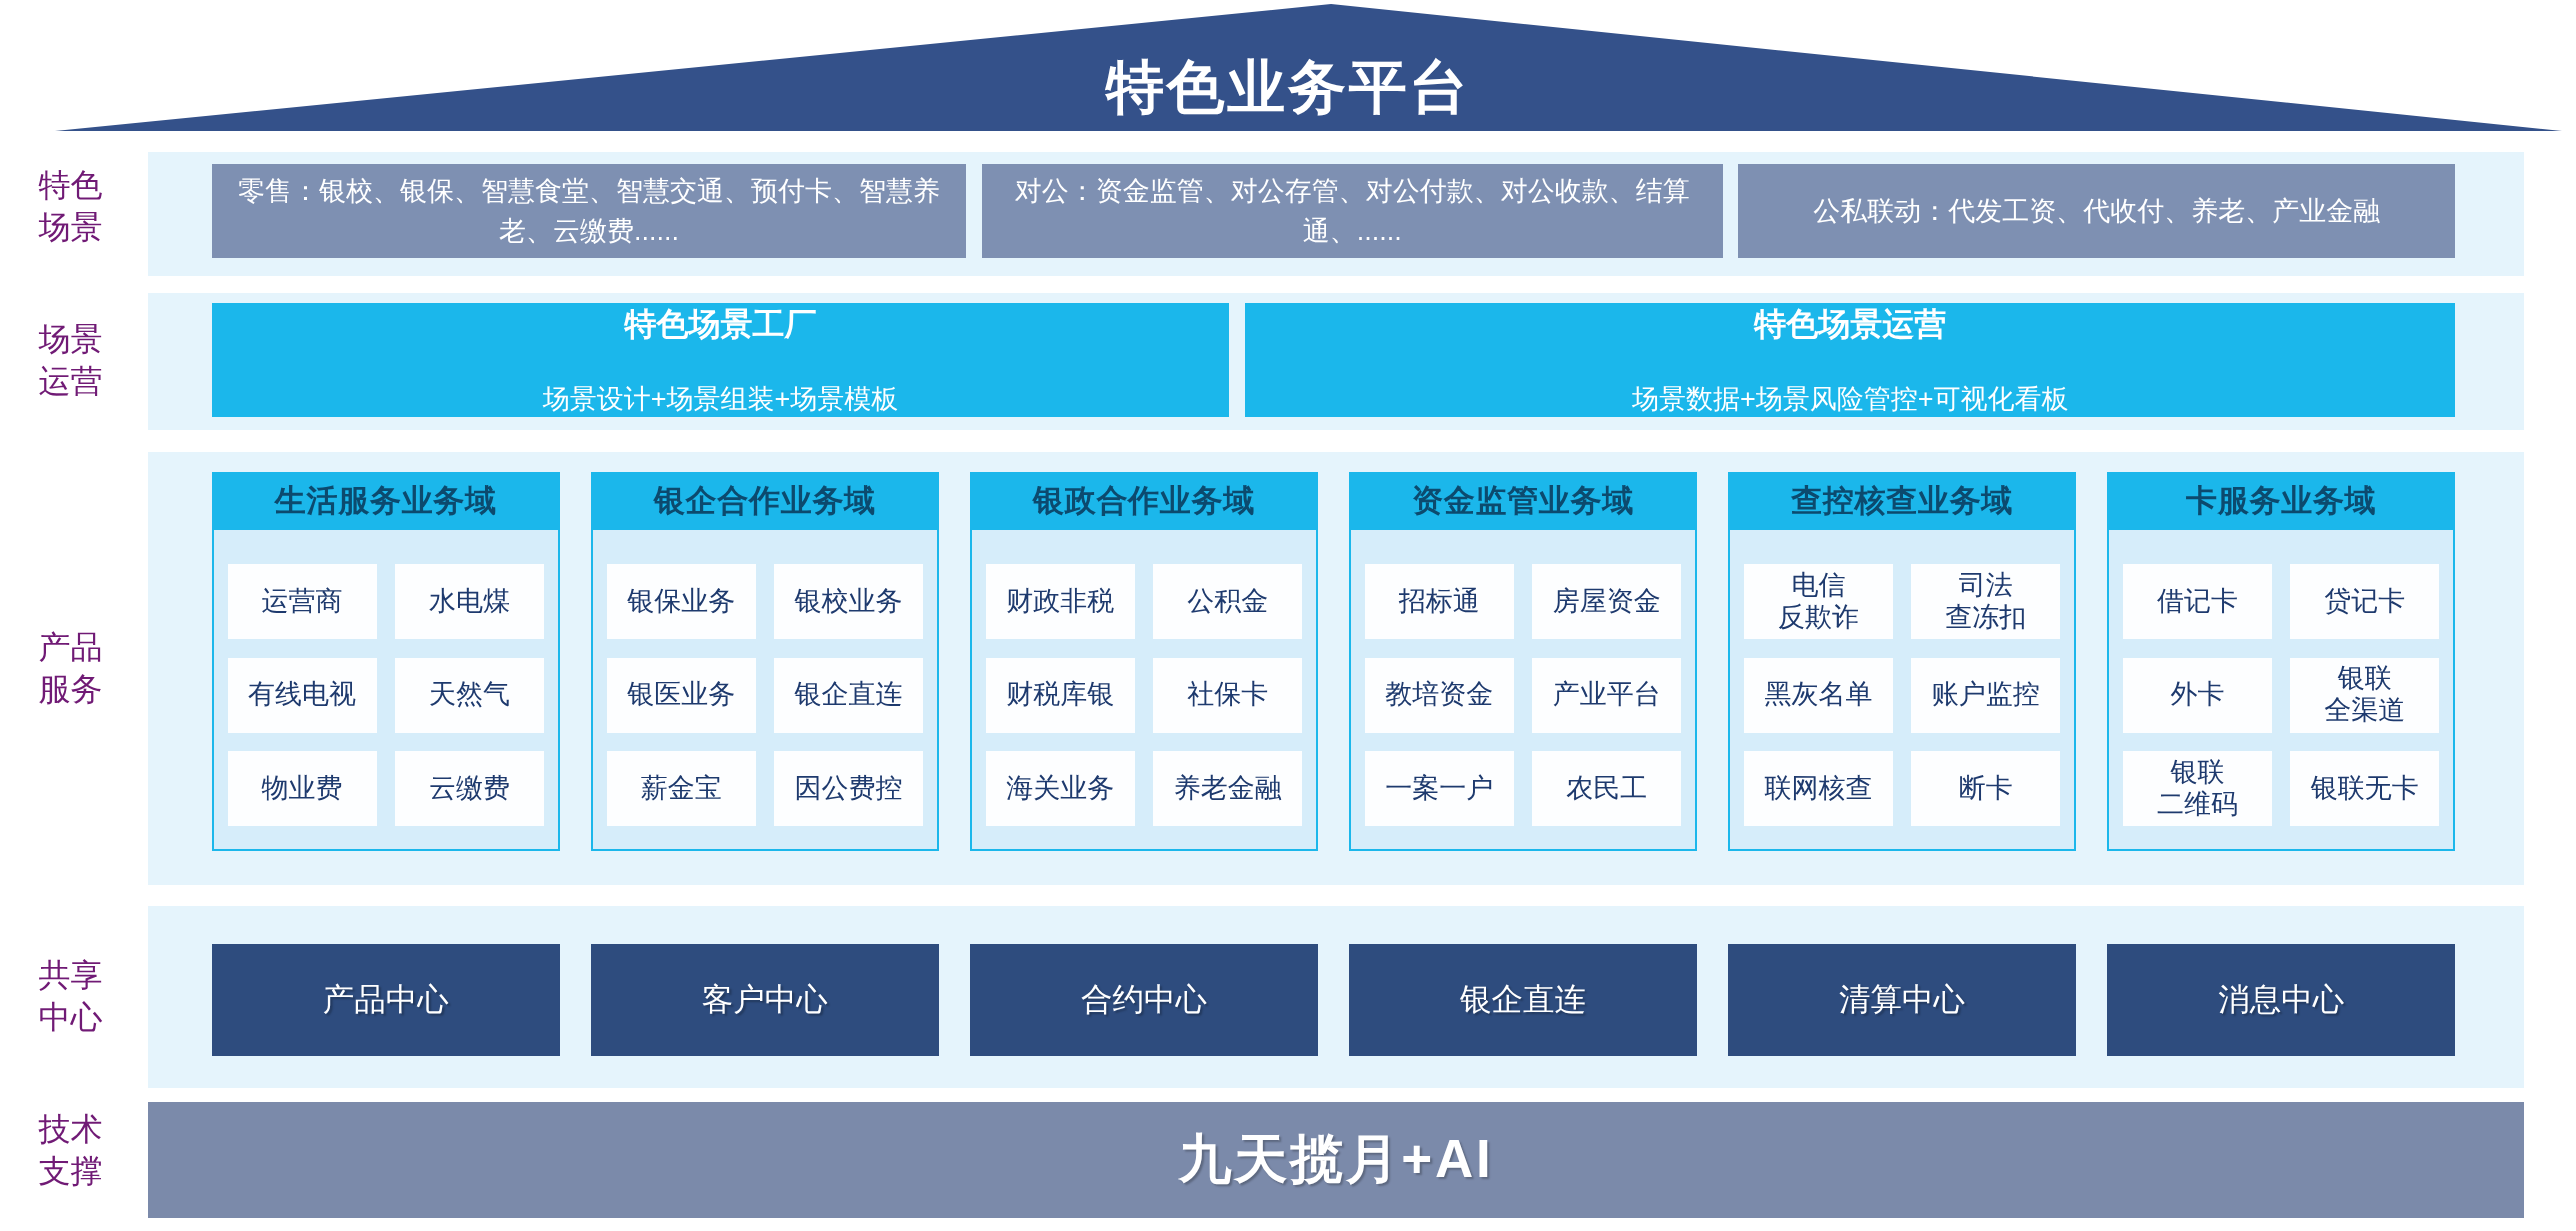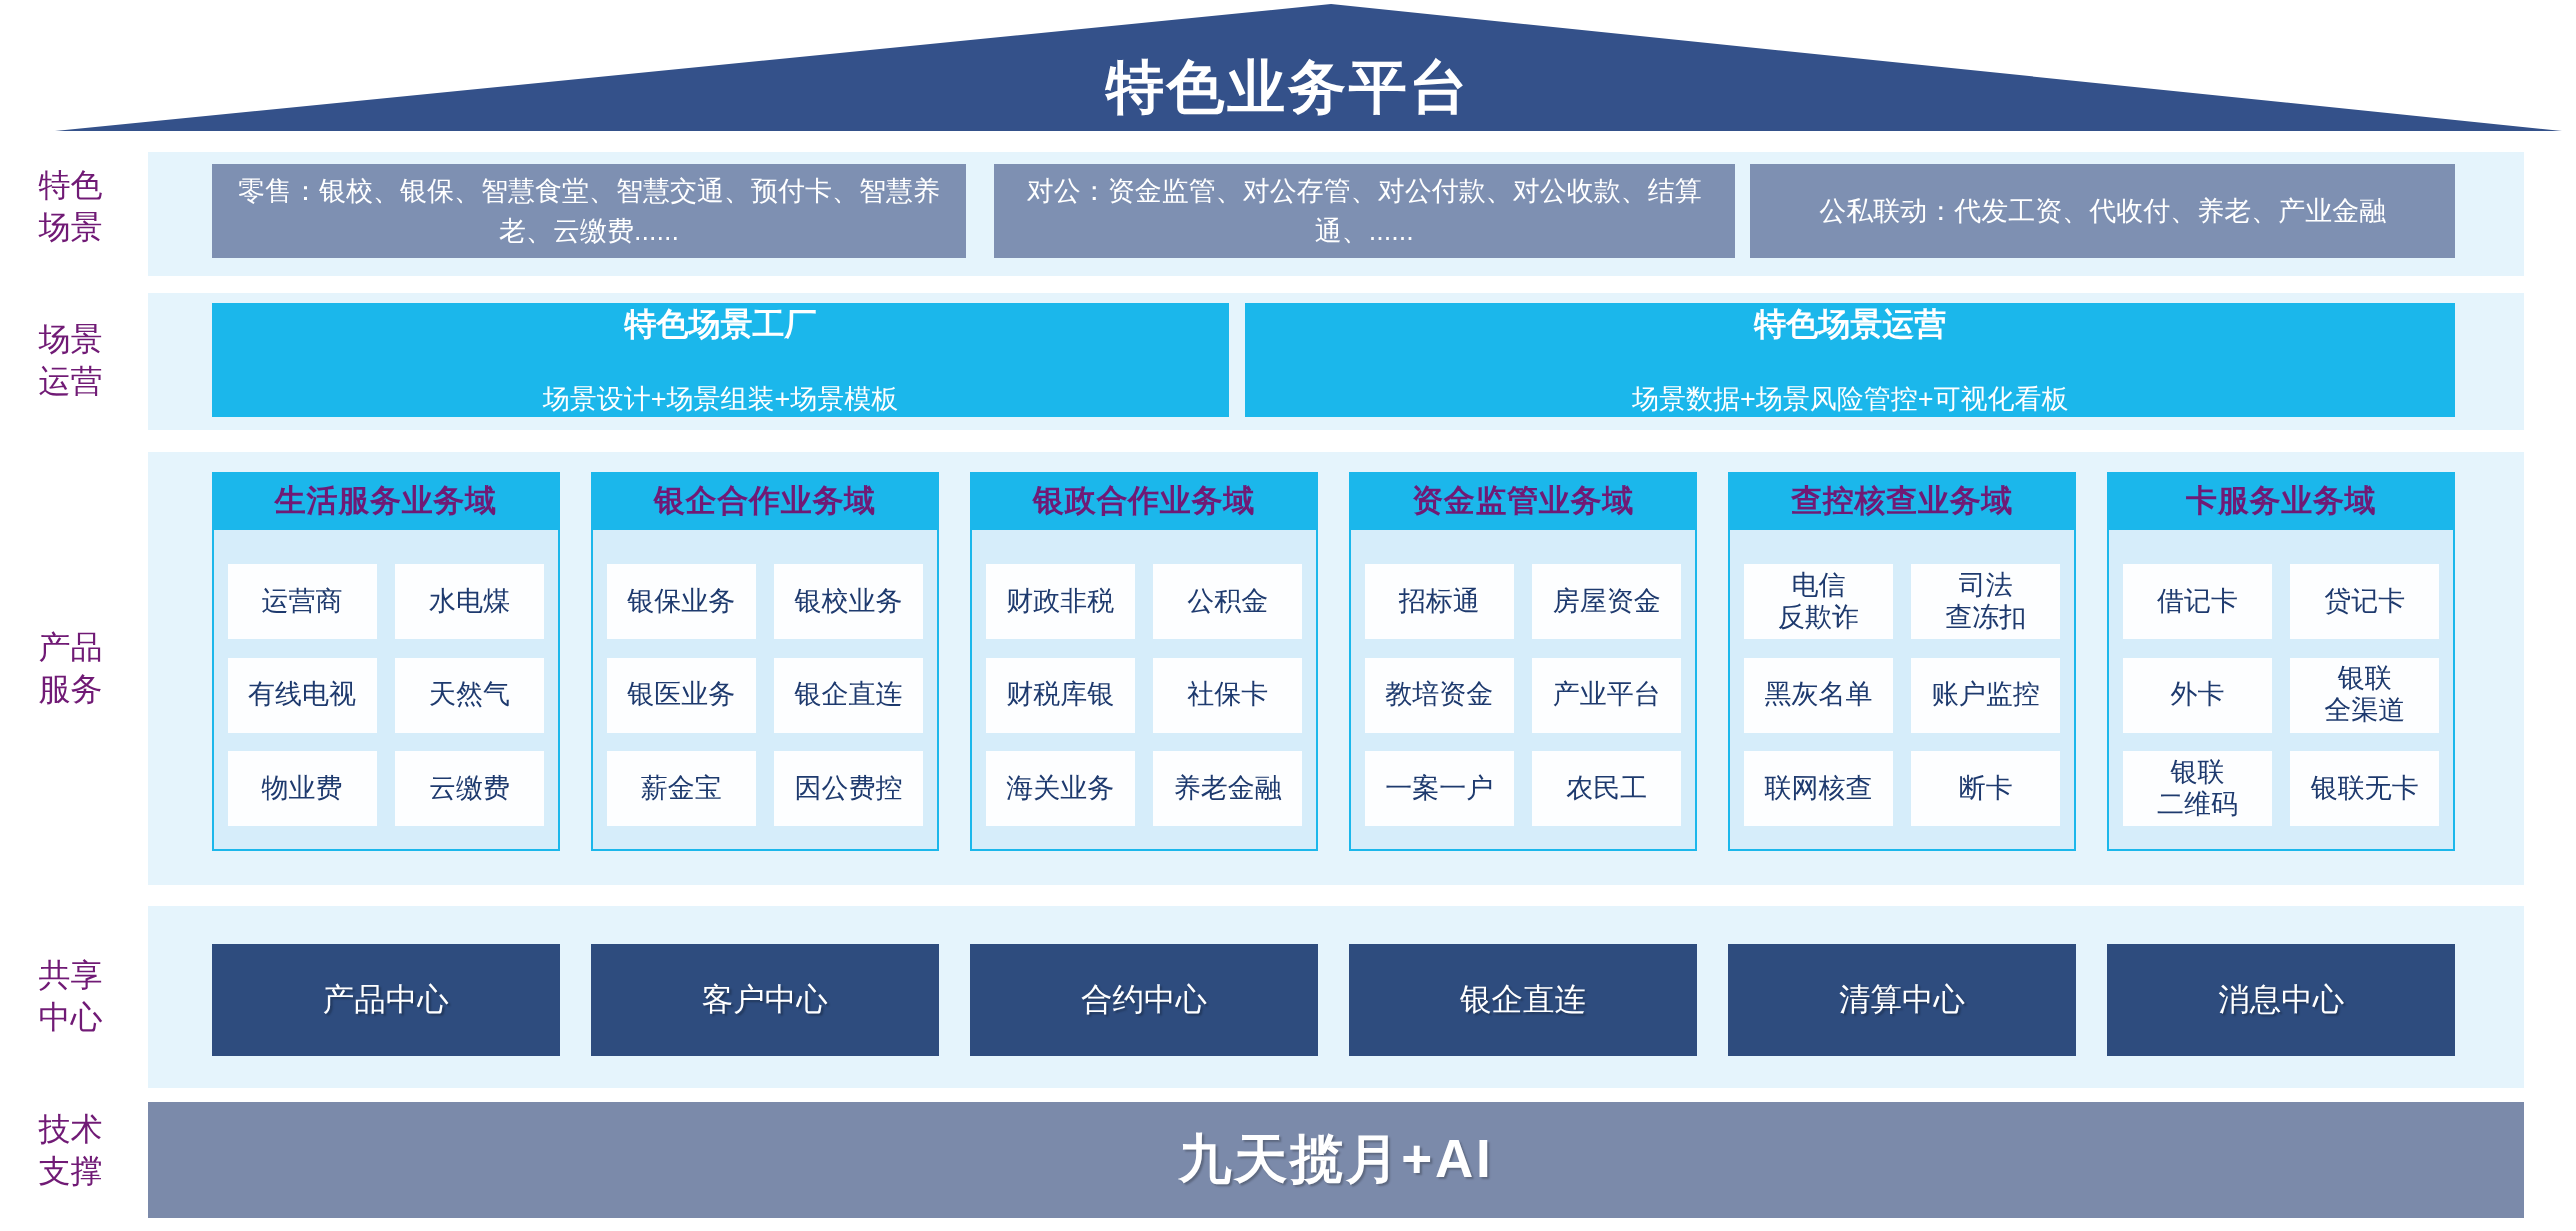--- a/index.html
+++ b/index.html
@@ -21,21 +21,21 @@
              display:flex;align-items:center;justify-content:center;text-align:center;padding:0 19px;box-sizing:border-box;}
   
   .row2{position:absolute;left:212px;top:303px;width:2243px;height:114px;display:flex;gap:16.4px;}
   .op-box{background:#1BB7EB;color:#ffffff;display:flex;flex-direction:column;
           align-items:center;justify-content:center;gap:34px;box-sizing:border-box;}
   .op-title{font-size:32px;font-weight:bold;}
   .op-sub{font-size:27px;}
   
   .row3{position:absolute;left:212px;top:472px;width:2243px;display:flex;gap:31.5px;}
   .domain{flex:1 1 0;display:flex;flex-direction:column;}
-  .domain-header{height:58px;background:#1BB7EB;color:#701a75;font-size:31px;font-weight:bold;
+  .domain-header{height:58px;background:#1BB7EB;color:#0c4a6e;font-size:31px;font-weight:bold;
                  display:flex;align-items:center;justify-content:center;letter-spacing:0.7px;}
   .domain-panel{background:#D6EDFA;border:2.1px solid #1BB7EB;border-top:none;
                 padding:34px 13.7px 23px 13.7px;display:flex;flex-direction:column;gap:18.5px;}
   .cell-row{display:flex;gap:18.5px;}
   .cell{flex:1 1 0;height:75px;background:#FDFEFF;color:#1E3A6E;font-size:27px;line-height:1.18;
         display:flex;align-items:center;justify-content:center;text-align:center;white-space:pre-line;}
   
   .row4{position:absolute;left:212px;top:944px;width:2243px;height:112px;display:flex;gap:31.5px;}
   .center-box{flex:1 1 0;background:#2E4C7E;color:#ffffff;font-size:31.5px;
               display:flex;align-items:center;justify-content:center;
@@ -64,21 +64,21 @@
   <div class="side-label" style="top:1108px;">技术
 支撑</div>
 
   <div class="strip" style="top:152px;height:124px;"></div>
   <div class="strip" style="top:293px;height:137px;"></div>
   <div class="strip" style="top:452px;height:433px;"></div>
   <div class="strip" style="top:906px;height:182px;"></div>
 
   <div class="row1">
     <div class="scene-box" style="flex:0 0 754px;">零售：银校、银保、智慧食堂、智慧交通、预付卡、智慧养老、云缴费......</div>
-    <div class="scene-box" style="flex:0 0 741px;margin-left:12px;">对公：资金监管、对公存管、对公付款、对公收款、结算通、......</div>
+    <div class="scene-box" style="flex:0 0 741px;">对公：资金监管、对公存管、对公付款、对公收款、结算通、......</div>
     <div class="scene-box" style="flex:1 1 0;">公私联动：代发工资、代收付、养老、产业金融</div>
   </div>
 
   <div class="row2">
     <div class="op-box" style="flex:0 0 1017px;">
       <div class="op-title">特色场景工厂</div>
       <div class="op-sub">场景设计+场景组装+场景模板</div>
     </div>
     <div class="op-box" style="flex:1 1 0;">
       <div class="op-title">特色场景运营</div>

